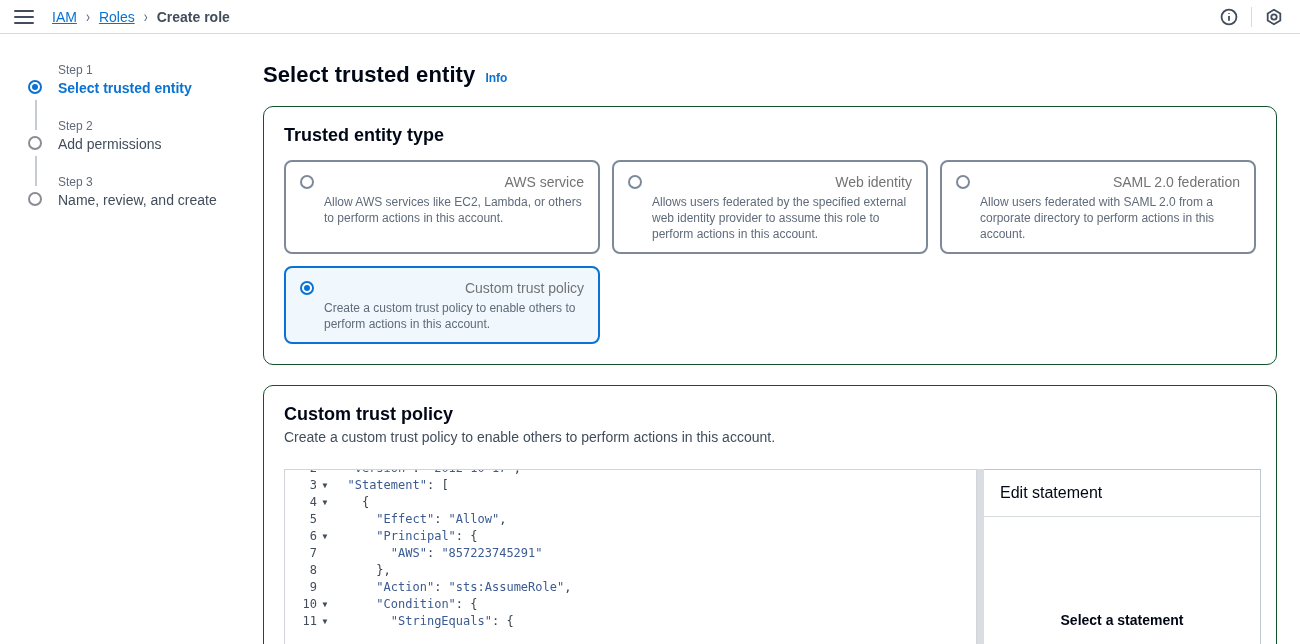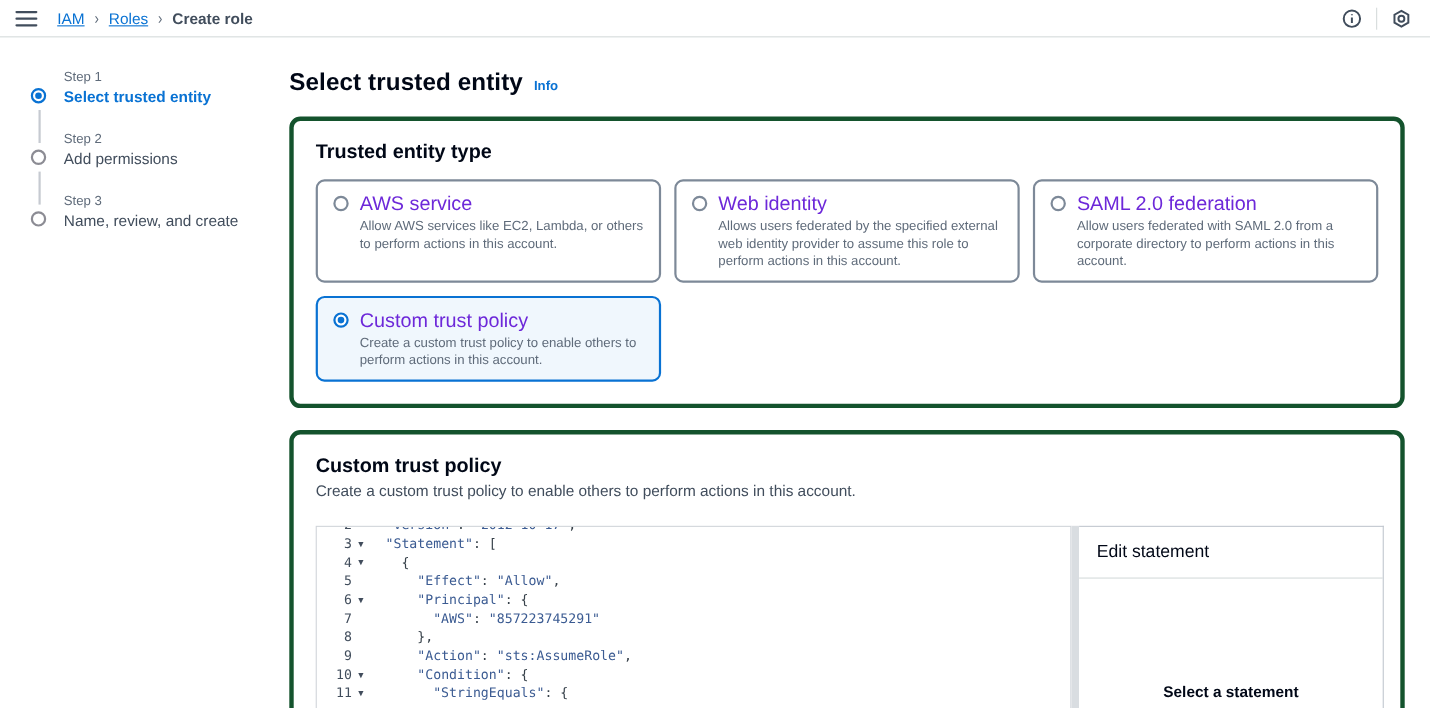--- a/index.html
+++ b/index.html
@@ -38,37 +38,37 @@
     width:6px; height:6px; border-radius:50%; background:#0972d3; }
   .step:not(:last-child)::after { content:''; position:absolute; left:7px; top:38px;
     height:30px; width:2px; background:#c6cad1; }
 
   
   .h1-row { display:flex; align-items:baseline; gap:10px; margin-bottom:18px; }
   .h1 { font-size:22px; font-weight:700; letter-spacing:.1px; }
   .info-link { font-size:12px; font-weight:700; color:#0972d3; cursor:pointer; }
 
   
-  .card { border:4px solid #14532d; border-radius:10px; background:#fff; }
+  .card { border:1px solid #14532d; border-radius:10px; background:#fff; }
   .card1 { padding:18px 20px 20px 20px; }
   .card-title { font-size:18px; font-weight:700; }
   .card2 { margin-top:20px; padding:18px 15px 0 20px; min-height:274px; }
   .card-desc { font-size:14px; color:#414d5c; margin-top:4px; }
 
   
   .tiles { display:grid; grid-template-columns:repeat(3,1fr); gap:12px; margin-top:14px; }
   .tile { border:2px solid #7d8998; border-radius:8px; background:#fff;
     padding:10px 14px; cursor:pointer; display:flex; gap:10px; }
   .tile[data-selected="true"] { border-color:#0972d3; background:#f0f7fd; }
   .radio { flex:none; width:14px; height:14px; margin-top:3px; border:2px solid #7d8998;
     border-radius:50%; background:#fff; position:relative; }
   .tile[data-selected="true"] .radio { border-color:#0972d3; }
   .tile[data-selected="true"] .radio::after { content:''; position:absolute; left:2px;
     top:2px; width:6px; height:6px; border-radius:50%; background:#0972d3; }
-  .tile-title { font-size:18px; line-height:20px; color:#6d28d9; }
+  .tile-title { font-size:14px; line-height:20px; color:#737373;text-align:right; }
   .tile-desc { font-size:12px; line-height:16px; color:#5f6b7a; margin-top:2px; }
 
   
   .editor-row { display:flex; margin-top:24px; height:240px; }
   .editor { flex:1; min-width:0; border:1px solid #d1d5da; background:#fff;
     overflow:hidden; position:relative; }
   .code-scroll { margin-top:-10px; font-family:"DejaVu Sans Mono", monospace;
     font-size:12px; line-height:17px; }
   .code-row { display:flex; }
   .gutter-cell { flex:none; width:32px; text-align:right; color:#414d5c; }

